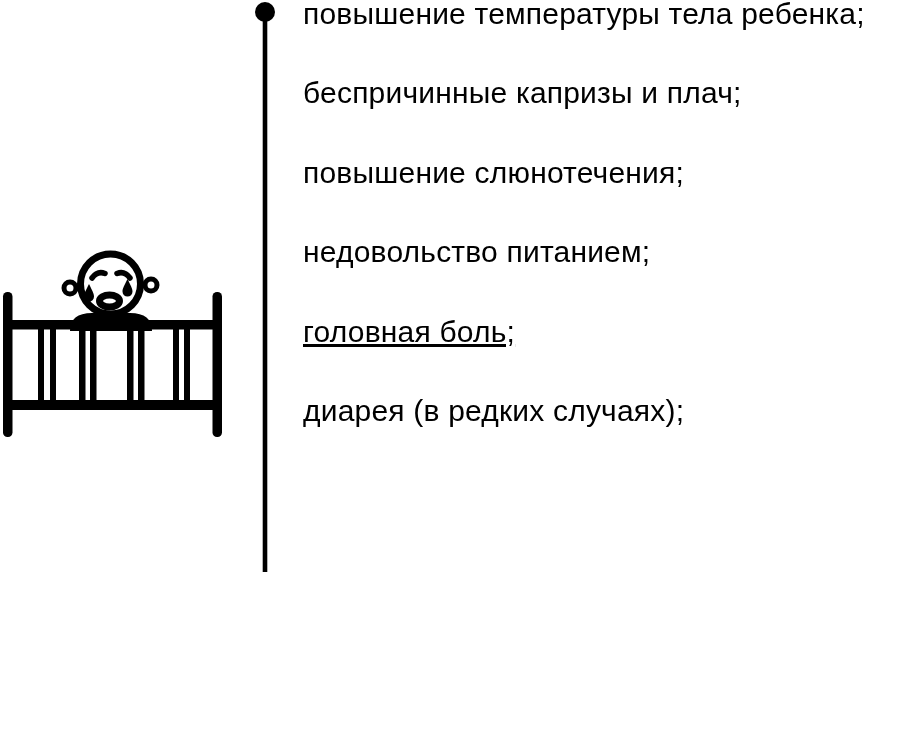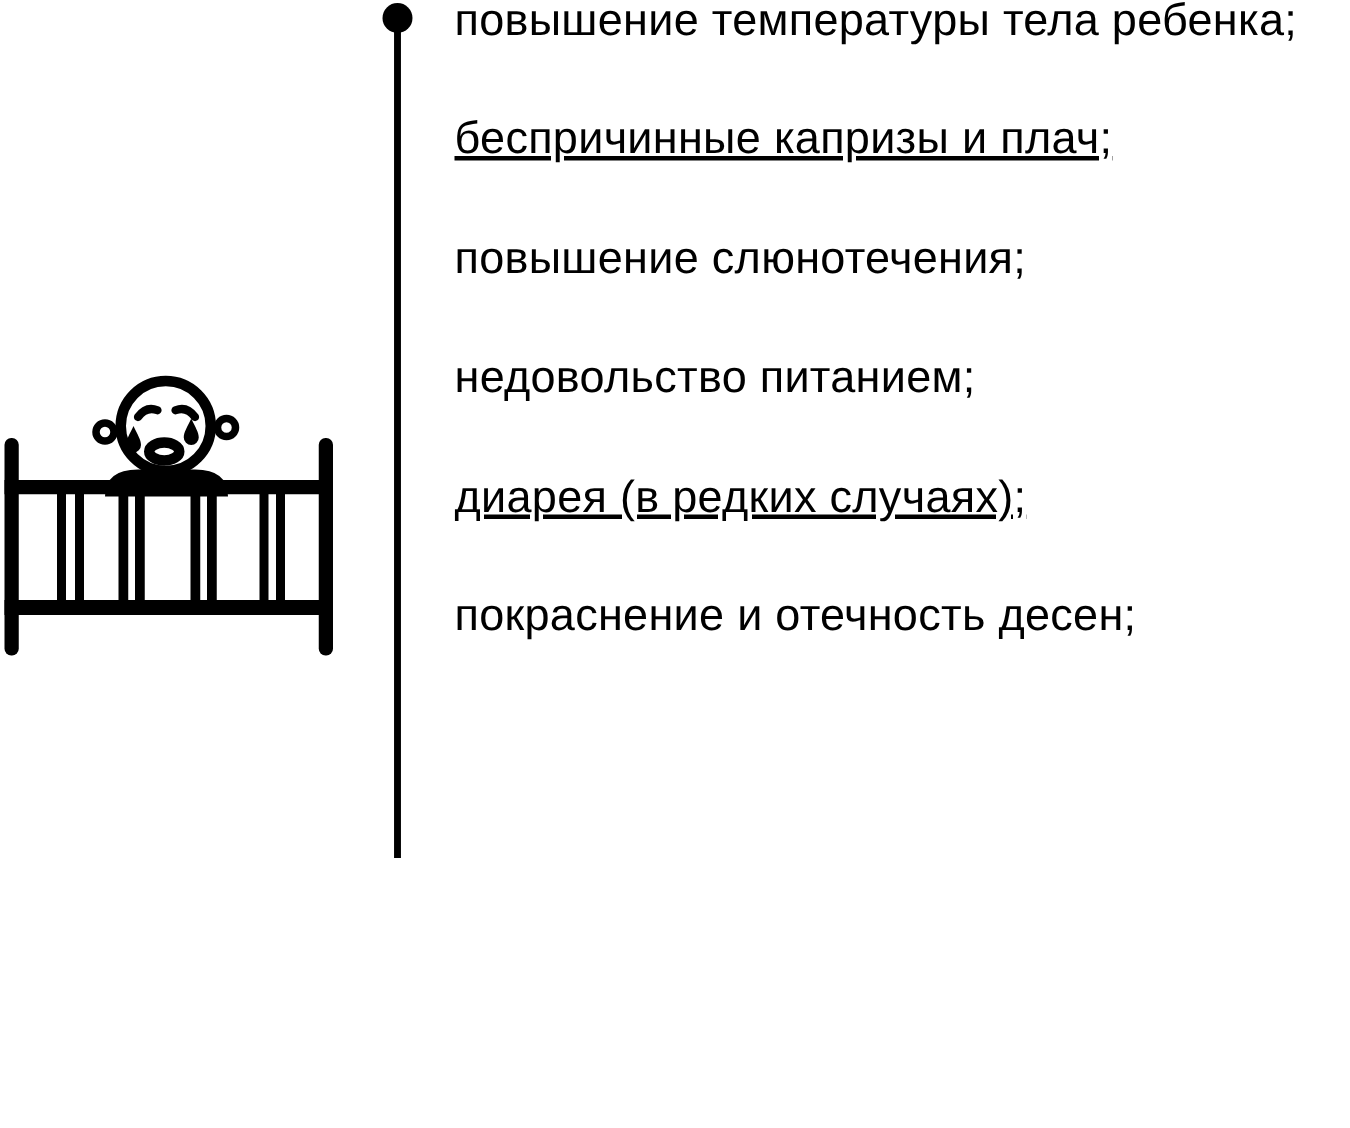--- a/index.html
+++ b/index.html
@@ -36,21 +36,21 @@
   .symptom {
     position: absolute;
     left: 303px;
     font-size: 30px;
     line-height: 34px;
     color: #000000;
     white-space: nowrap;
     letter-spacing: 0.2px;
   }
   .symptom:nth-of-type(1)  { top: -3px;  }
-  .symptom:nth-of-type(2)  { top: 76px; text-decoration: underline;  }
+  .symptom:nth-of-type(2)  { top: 76px;  }
   .symptom:nth-of-type(3)  { top: 156px; }
   .symptom:nth-of-type(4)  { top: 235px; }
   .symptom:nth-of-type(5)  { top: 315px; text-decoration: underline; }
   .symptom:nth-of-type(6)  { top: 394px; }
   .symptom:nth-of-type(7)  { top: 474px; }
   .symptom:nth-of-type(8)  { top: 553px; font-style: italic; }
   .symptom:nth-of-type(9)  { top: 633px; }
   .symptom:nth-of-type(10) { top: 713px; }
 </style>
 </head>
@@ -97,17 +97,17 @@
 
     <rect x="3" y="52" width="9.5" height="145" rx="4.5" fill="#000"></rect>
     <rect x="212.5" y="52" width="9.5" height="145" rx="4.5" fill="#000"></rect>
   </svg>
 
   <div id="symptom-list">
     <div class="symptom">повышение температуры тела ребенка;</div>
     <div class="symptom">беспричинные капризы и плач;</div>
     <div class="symptom">повышение слюнотечения;</div>
     <div class="symptom">недовольство питанием;</div>
+    <div class="symptom">головная боль;</div>
     <div class="symptom">диарея (в редких случаях);</div>
-    <div class="symptom">покраснение и отечность десен;</div>
   </div>
 
 </div>
 
 </body></html>

